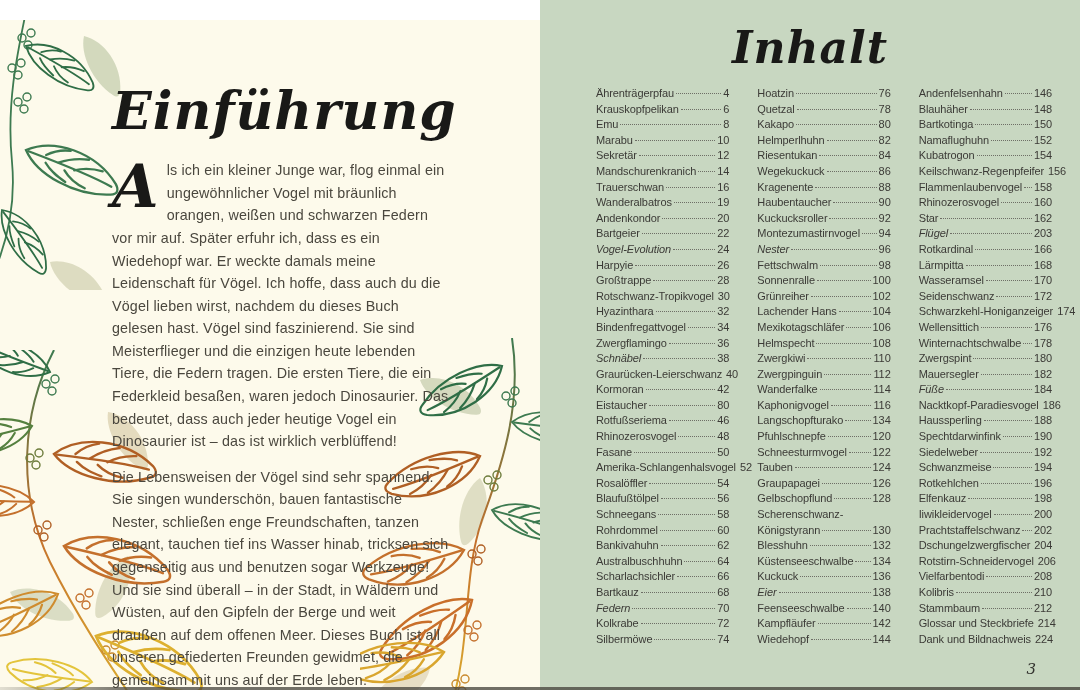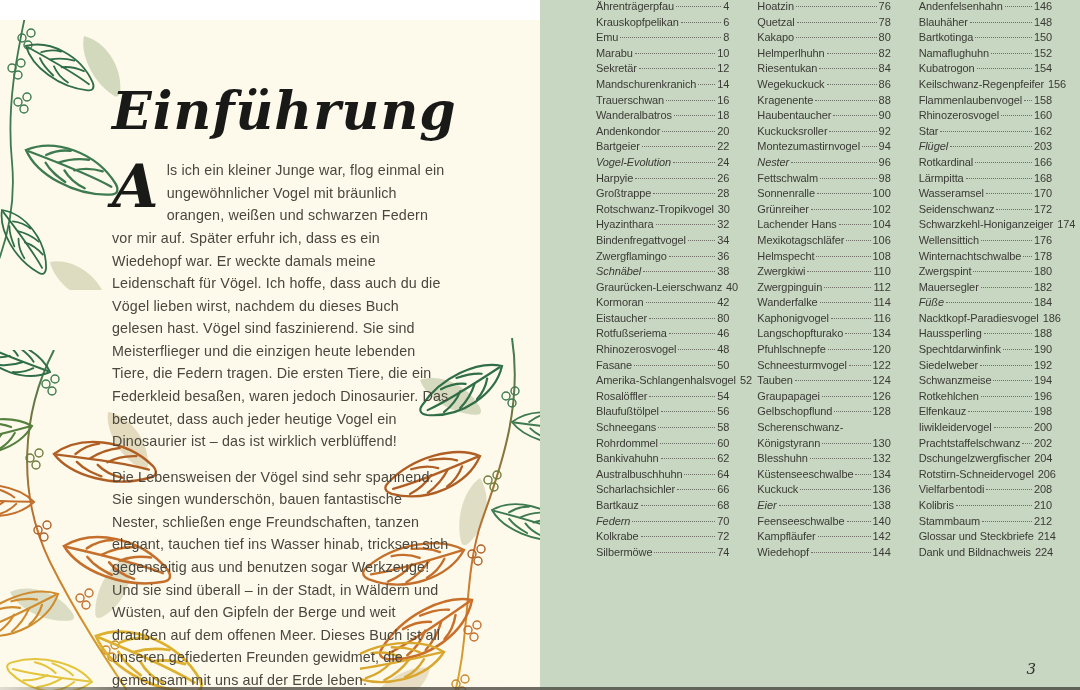--- a/index.html
+++ b/index.html
@@ -134,20 +134,21 @@
           <path d="M16 46 C10 30 24 10 34 13 C42 16 34 28 22 30 C36 26 50 31 45 41 C41 49 26 52 17 48
                    M62 38 C70 20 84 10 86 17 C88 25 74 40 66 46 C74 36 86 31 90 37 C93 43 102 35 109 33
                    C105 41 113 39 120 35 C126 31 133 35 141 31 C149 27 160 31 170 26" fill="none" stroke="#1c1c1c" stroke-width="2.2" stroke-linecap="round"></path>
         </svg>
 
       </div>
     </div>
   </div>
 
   <div class="page page-right">
+    <h1 class="toc-title">Inhalt</h1>
 
     <div class="toc">
       <div class="toc-col">
 
           <div class="toc-row">
             <span class="toc-label">Ährenträgerpfau</span>
             <span class="toc-leader"></span>
             <span class="toc-page">4</span>
           </div>
 
@@ -183,21 +184,21 @@
 
           <div class="toc-row">
             <span class="toc-label">Trauerschwan</span>
             <span class="toc-leader"></span>
             <span class="toc-page">16</span>
           </div>
 
           <div class="toc-row">
             <span class="toc-label">Wanderalbatros</span>
             <span class="toc-leader"></span>
-            <span class="toc-page">18</span>
+            <span class="toc-page">19</span>
           </div>
 
           <div class="toc-row">
             <span class="toc-label">Andenkondor</span>
             <span class="toc-leader"></span>
             <span class="toc-page">20</span>
           </div>
 
           <div class="toc-row">
             <span class="toc-label">Bartgeier</span>

